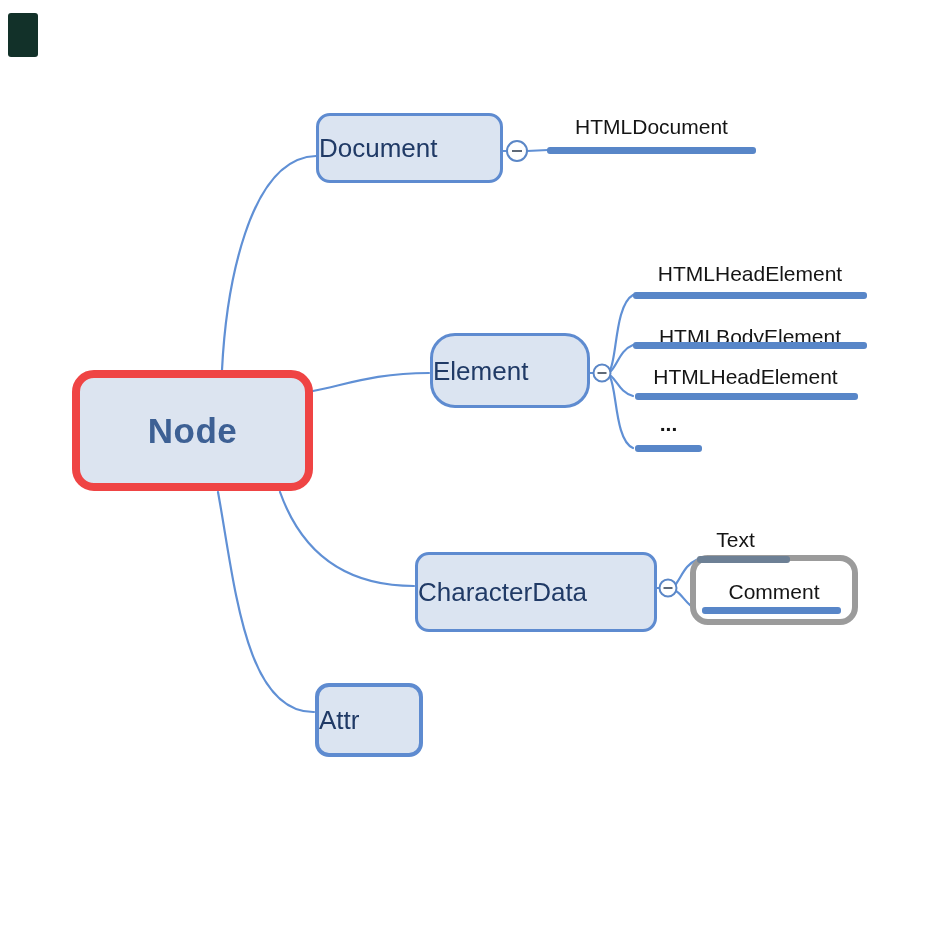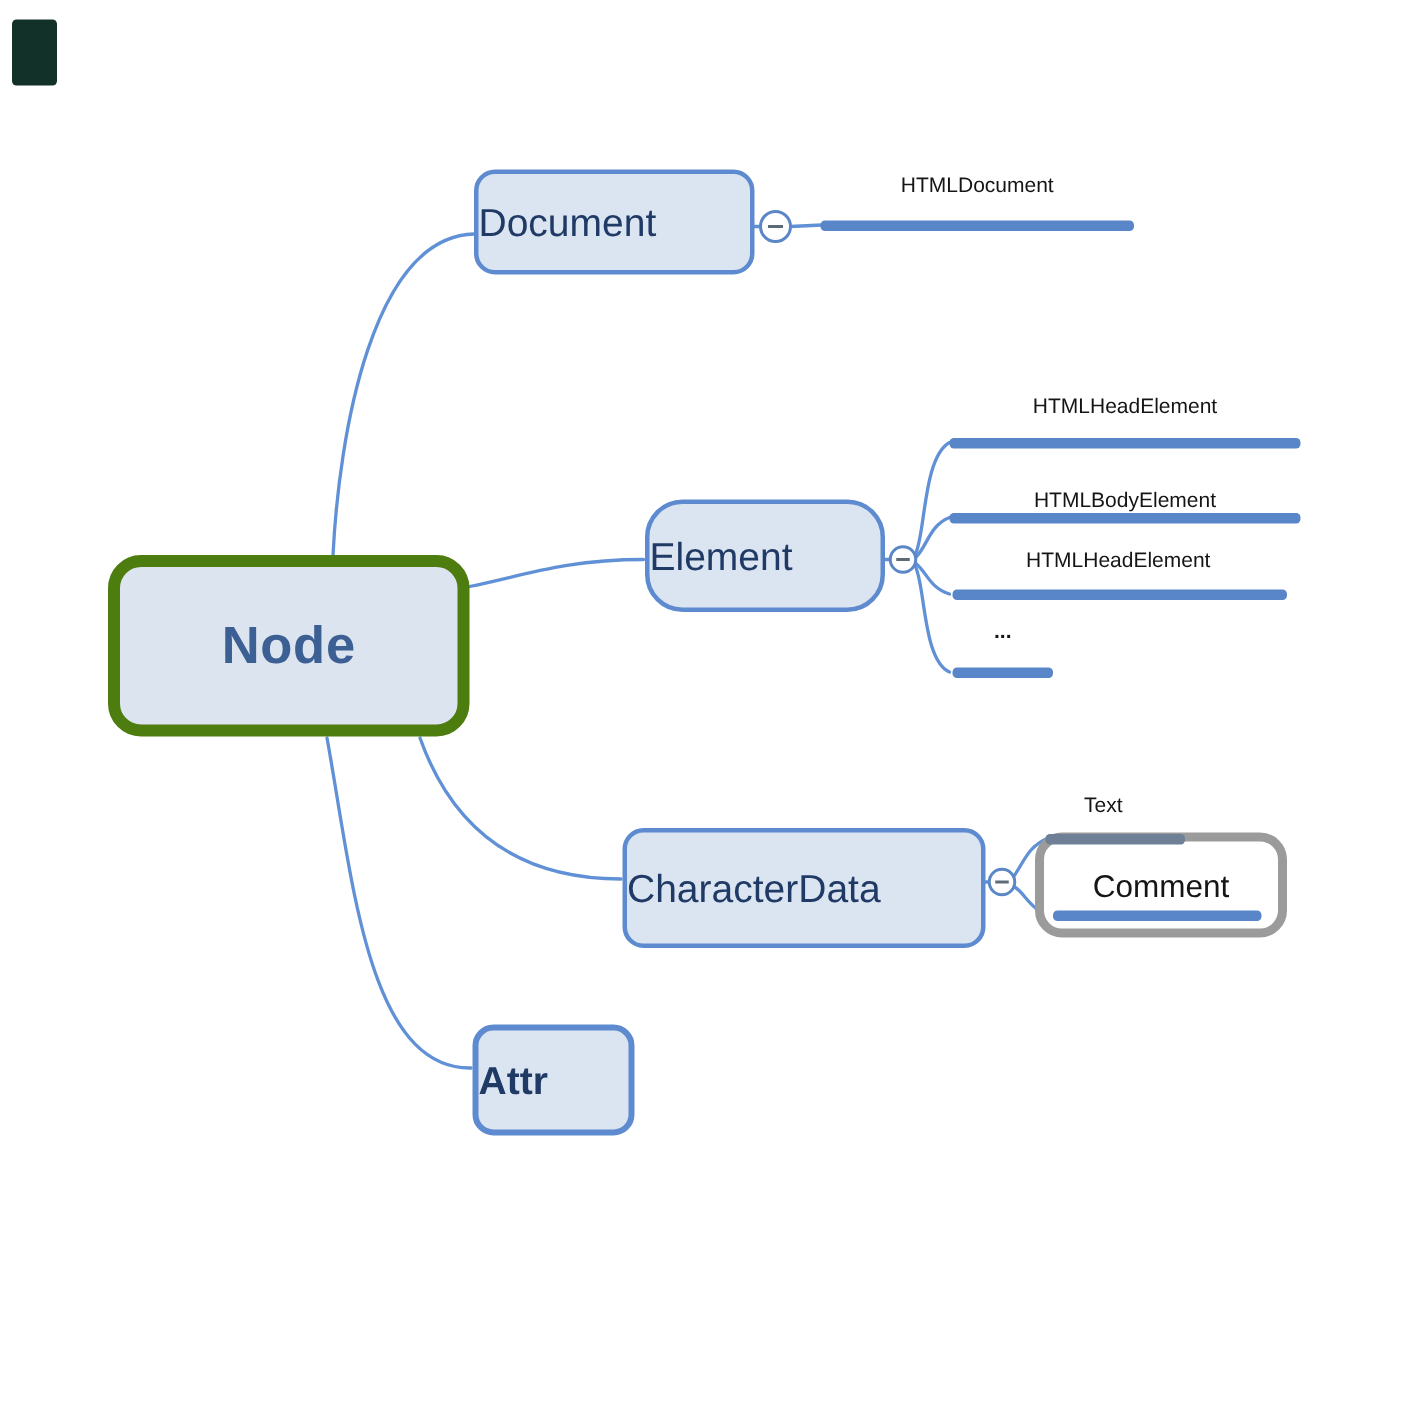--- a/index.html
+++ b/index.html
@@ -9,29 +9,29 @@
   }
   #wires{position:absolute;left:0;top:0;width:950px;height:950px;}
   .topic-box{
     position:absolute;box-sizing:border-box;background:#dbe4f1;
     border:3px solid #5e8bd0;border-radius:14px;
     display:flex;align-items:center;justify-content:flex-start;
     color:#203a66;font-size:26px;line-height:1;
   }
   .root-box{
     position:absolute;box-sizing:border-box;background:#dce4f0;
-    border:8px solid #4d7c0f;border-radius:22px;
+    border:8px solid #ef4444;border-radius:22px;
     display:flex;align-items:center;justify-content:center;
     color:#3d6094;font-size:35px;font-weight:bold;letter-spacing:.5px;
   }
   .underline-bar{
     position:absolute;height:7px;border-radius:3px;background:#5886c8;
   }
   .bar-label{
-    position:absolute;color:#151515;font-size:14px;line-height:1;text-align:center;
+    position:absolute;color:#151515;font-size:21px;line-height:1;text-align:center;
     white-space:nowrap;
   }
   .boundary-box{
     position:absolute;box-sizing:border-box;background:#ffffff;
     border:6px solid #9b9b9b;border-radius:18px;
   }
   .boundary-label{
     position:absolute;left:0;right:0;top:20px;text-align:center;
     color:#151515;font-size:21px;line-height:1;white-space:nowrap;
   }
@@ -91,21 +91,21 @@
   </div>
 
   <div class="topic-box" style="left:430px;top:333px;width:160px;height:75px;border-radius:25px;">
     <span>Element</span>
   </div>
 
   <div class="topic-box" style="left:415px;top:552px;width:242px;height:80px;">
     <span>CharacterData</span>
   </div>
 
-  <div class="topic-box" style="left:315px;top:683px;width:108px;height:74px;border-width:4px;font-weight:bold;">
+  <div class="topic-box" style="left:315px;top:683px;width:108px;height:74px;border-width:4px;">
     <span>Attr</span>
   </div>
 
   <div class="bar-label" style="left:547px;top:116px;width:209px;">HTMLDocument</div>
   <div class="underline-bar" style="left:547px;top:147px;width:209px;"></div>
 
   <div class="bar-label" style="left:633px;top:263px;width:234px;">HTMLHeadElement</div>
   <div class="underline-bar" style="left:633px;top:292px;width:234px;"></div>
 
   <div class="bar-label" style="left:633px;top:314px;width:234px;margin-top:12px;">HTMLBodyElement</div>

